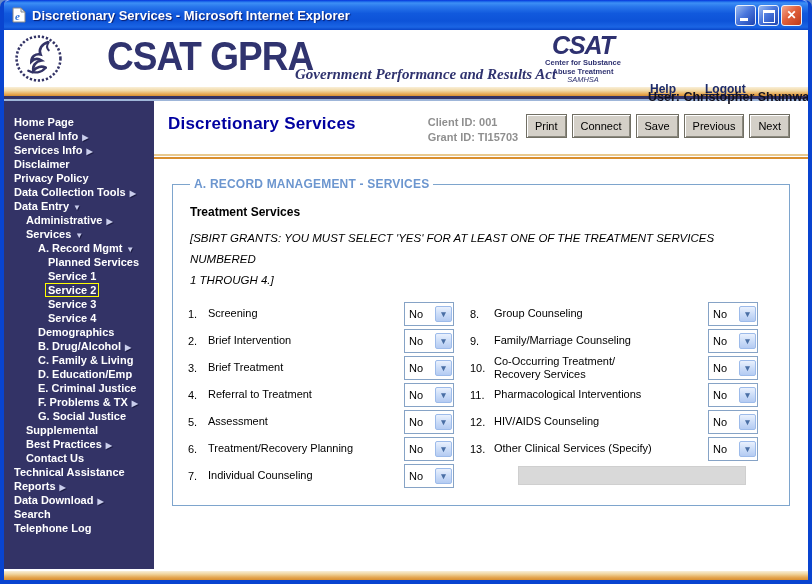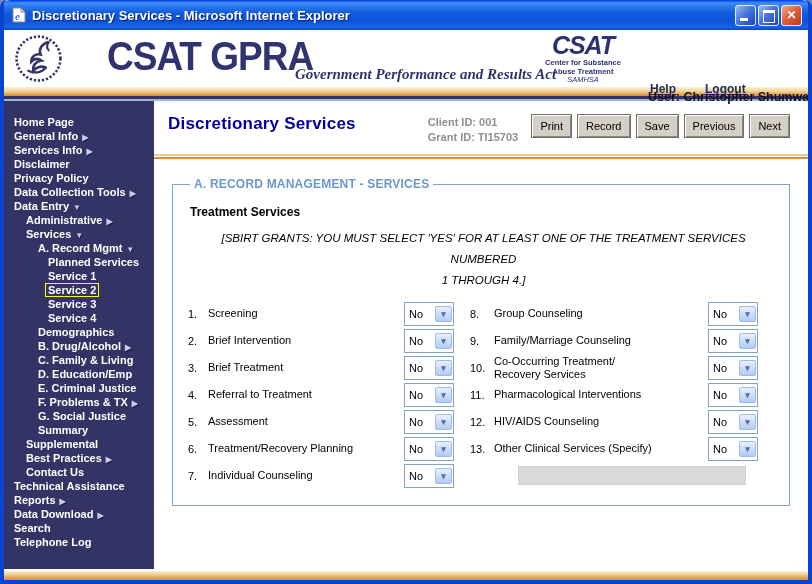--- a/index.html
+++ b/index.html
@@ -60,21 +60,21 @@
   .content{flex:1;background:#fff;overflow:hidden;}
   .content-head{display:flex;align-items:flex-start;padding:13px 18px 0 14px;}
   .page-title{font-size:17px;font-weight:bold;color:#0000A0;letter-spacing:.2px;white-space:nowrap;}
   .ids{margin-left:72px;margin-top:1px;color:#8F8F8F;font-size:11px;font-weight:bold;line-height:15px;white-space:nowrap;}
   .btns{margin-left:auto;display:flex;gap:5px;}
   .xp-btn{background:#D4D0C8;border:1px solid #716F64;box-shadow:inset 1px 1px 0 #FFFFFF,inset -1px -1px 0 #8A887E;font-family:"Liberation Sans",sans-serif;font-size:11px;color:#000;padding:4px 8px 4px;height:24px;cursor:pointer;white-space:nowrap;}
   .gold-rule{margin-top:9px;height:5px;border-top:2px solid #E8C98F;border-bottom:2px solid #D98E2F;background:#fff;}
   fieldset.section{margin:18px 18px 0 18px;border:1px solid #7EA5CD;padding:10px 12px 16px 15px;}
   legend.sec-legend{font-size:12px;font-weight:bold;color:#6C96CF;padding:0 4px;margin-left:2px;letter-spacing:.2px;}
   .subtitle{font-size:12px;font-weight:bold;color:#000;margin:4px 0 9px 2px;}
-  .note{font-size:11.5px;font-style:italic;color:#000;line-height:21px;margin-left:2px;white-space:pre-line;text-align:center;}
+  .note{font-size:11.5px;font-style:italic;color:#000;line-height:21px;margin-left:2px;white-space:pre-line;}
   .rows{margin-top:9px;}
   .frow{display:flex;align-items:center;min-height:27px;}
   .fnum{font-size:11px;color:#000;}
   .flabel{font-size:11px;color:#000;white-space:pre-line;line-height:13px;}
   .lnum{width:20px;flex:0 0 20px;}
   .llabel{width:182px;flex:0 0 182px;}
   .rnum{width:24px;flex:0 0 24px;margin-left:16px;}
   .rlabel{width:200px;flex:0 0 200px;}
   .xp-select{width:50px;flex:0 0 50px;height:24px;border:1px solid #86A3C6;background:#fff;display:flex;align-items:center;justify-content:space-between;font-size:11px;color:#000;padding-left:4px;cursor:default;margin-left:14px;}
   .dd-btn{width:17px;height:16px;margin:1px;border-radius:2px;border:1px solid #9DBBEA;background:linear-gradient(180deg,#EAF1FD 0%,#CCDDF8 50%,#B4CBF2 100%);color:#4A6FA5;font-size:9px;font-weight:bold;display:flex;align-items:center;justify-content:center;}
@@ -142,41 +142,40 @@
       <div class="nav ind3"><span class="current">Service 2</span></div>
       <div class="nav ind3"><span>Service 3</span></div>
       <div class="nav ind3"><span>Service 4</span></div>
       <div class="nav ind2"><span>Demographics</span></div>
       <div class="nav ind2"><span>B. Drug/Alcohol</span><span class="arr arr-r"></span></div>
       <div class="nav ind2"><span>C. Family &amp; Living</span></div>
       <div class="nav ind2"><span>D. Education/Emp</span></div>
       <div class="nav ind2"><span>E. Criminal Justice</span></div>
       <div class="nav ind2"><span>F. Problems &amp; TX</span><span class="arr arr-r"></span></div>
       <div class="nav ind2"><span>G. Social Justice</span></div>
-      <div class="nav ind2"><span>Summary</span></div>
       <div class="nav ind1"><span>Supplemental</span></div>
       <div class="nav ind1"><span>Best Practices</span><span class="arr arr-r"></span></div>
       <div class="nav ind1"><span>Contact Us</span></div>
       <div class="nav ind0"><span>Technical Assistance</span></div>
       <div class="nav ind0"><span>Reports</span><span class="arr arr-r"></span></div>
       <div class="nav ind0"><span>Data Download</span><span class="arr arr-r"></span></div>
       <div class="nav ind0"><span>Search</span></div>
       <div class="nav ind0"><span>Telephone Log</span></div>
     </div>
 
     <div class="content">
       <div class="content-head">
         <div class="page-title">Discretionary Services</div>
         <div class="ids">
           <div>Client ID: 001</div>
           <div>Grant ID: TI15703</div>
         </div>
         <div class="btns">
           <button class="xp-btn">Print</button>
-          <button class="xp-btn">Record</button>
+          <button class="xp-btn">Connect</button>
           <button class="xp-btn">Save</button>
           <button class="xp-btn">Previous</button>
           <button class="xp-btn">Next</button>
         </div>
       </div>
       <div class="gold-rule"></div>
 
       <fieldset class="section">
         <legend class="sec-legend">A. RECORD MANAGEMENT - SERVICES</legend>
         <div class="subtitle">Treatment Services</div>

